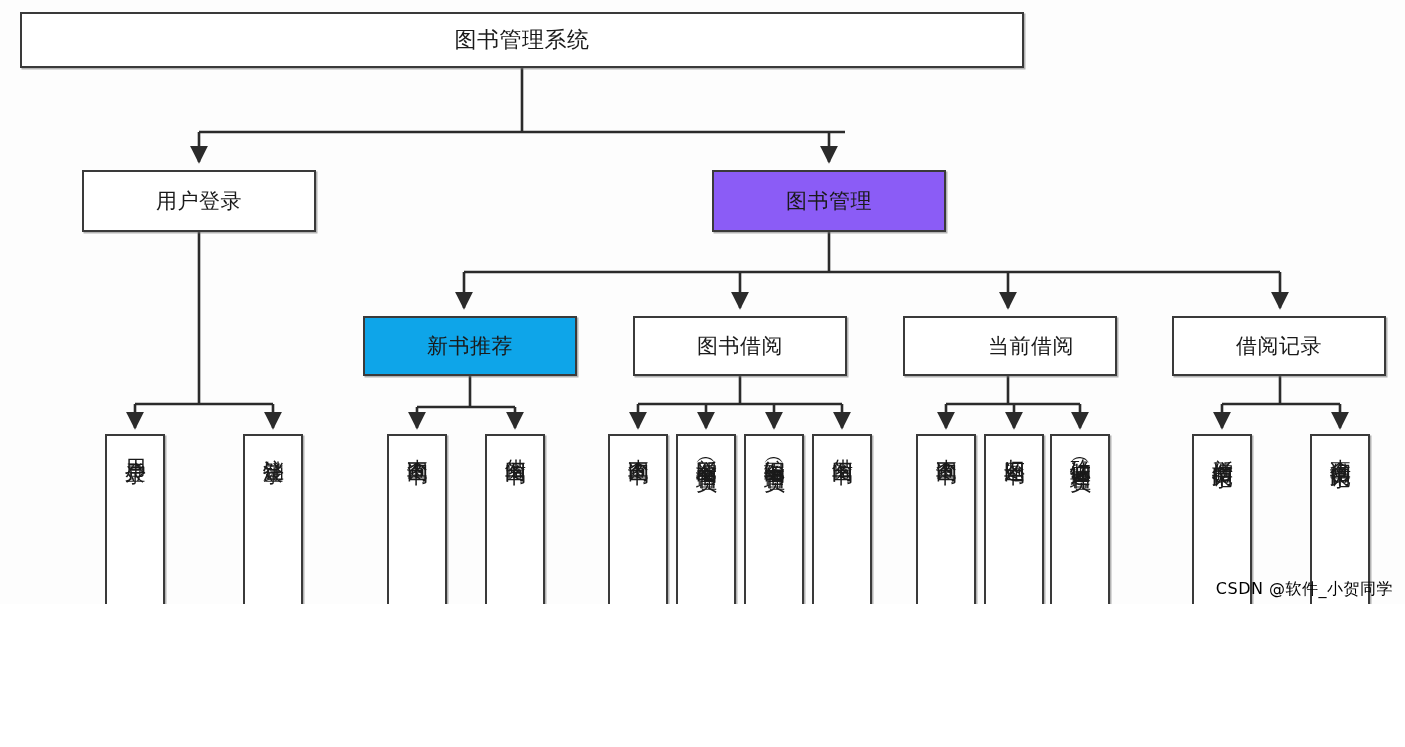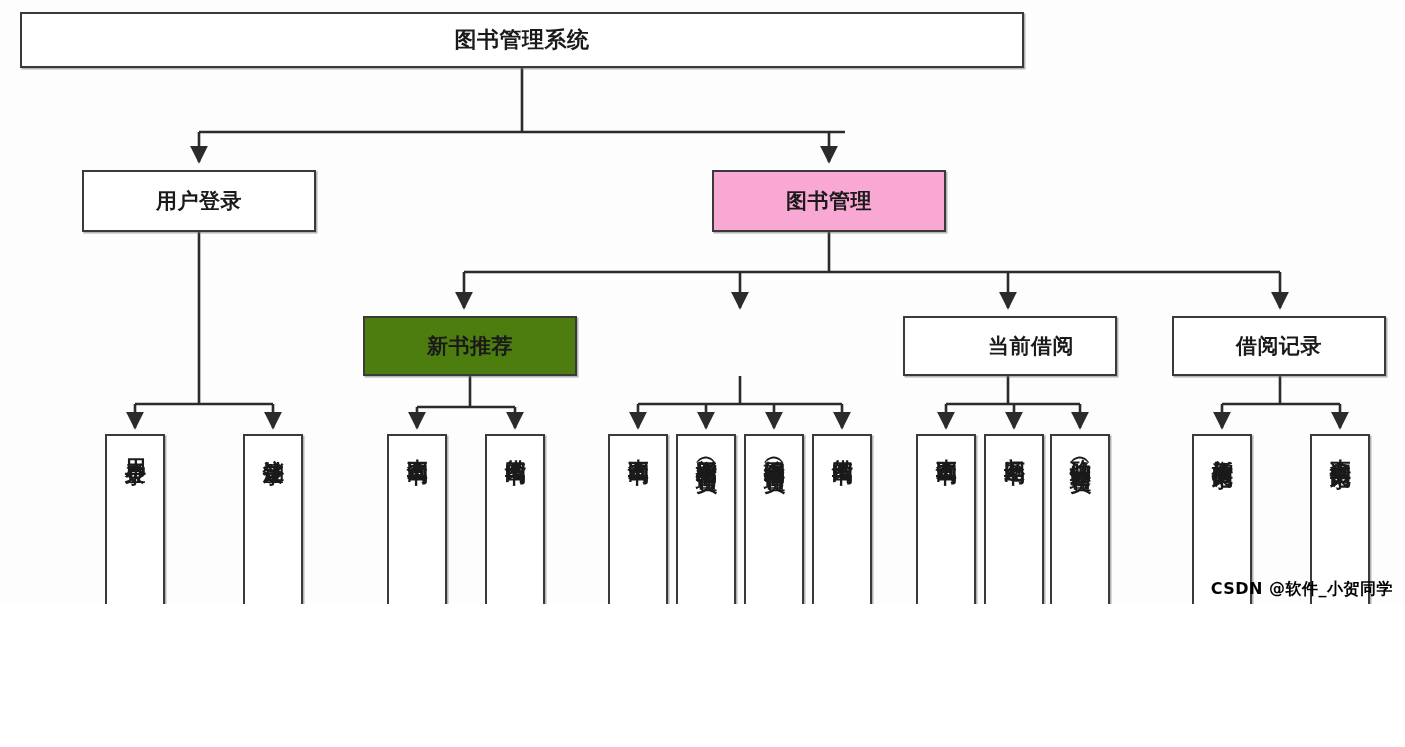--- a/index.html
+++ b/index.html
@@ -9,21 +9,20 @@
   }
   body {
     font-family: "DejaVu Sans", "Liberation Sans", sans-serif;
   }
   #canvas {
     position: relative;
     width: 1405px;
     height: 604px;
     background: #fdfdfd;
     overflow: hidden;
-    font-weight: bold;
   }
   #connectors {
     position: absolute;
     left: 0;
     top: 0;
     width: 1405px;
     height: 747px;
     pointer-events: none;
   }
   .node {
@@ -122,26 +121,29 @@
     </g>
   </svg>
 
   <div class="node root" id="node-root" style="left: 20px; top: 12px; width: 1004px; height: 56px; border-color: rgb(58, 58, 58); background: rgb(255, 255, 255);">
     <span class="label">图书管理系统</span>
   </div>
 
   <div class="node" id="node-t2-0" style="left: 82px; top: 170px; width: 234px; height: 62px; border-color: rgb(58, 58, 58); background: rgb(255, 255, 255);">
     <span class="label">用户登录</span>
   </div>
-  <div class="node" id="node-t2-1" style="left: 712px; top: 170px; width: 234px; height: 62px; border-color: rgb(58, 58, 58); background: #f9a8d4;">
+  <div class="node" id="node-t2-1" style="left: 712px; top: 170px; width: 234px; height: 62px; border-color: rgb(58, 58, 58); background: #8b5cf6;">
     <span class="label">图书管理</span>
   </div>
 
-  <div class="node" id="node-t3-0" style="left: 363px; top: 316px; width: 214px; height: 60px; border-color: rgb(58, 58, 58); background: #4d7c0f;">
+  <div class="node" id="node-t3-0" style="left: 363px; top: 316px; width: 214px; height: 60px; border-color: rgb(58, 58, 58); background: #0ea5e9;">
     <span class="label">新书推荐</span>
+  </div>
+  <div class="node" id="node-t3-1" style="left: 633px; top: 316px; width: 214px; height: 60px; border-color: rgb(58, 58, 58); background: rgb(255, 255, 255);">
+    <span class="label">图书借阅</span>
   </div>
   <div class="node" id="node-t3-2" style="left: 903px; top: 316px; width: 214px; height: 60px; border-color: rgb(58, 58, 58); background: rgb(255, 255, 255); padding-left: 42px;">
     <span class="label">当前借阅</span>
   </div>
   <div class="node" id="node-t3-3" style="left: 1172px; top: 316px; width: 214px; height: 60px; border-color: rgb(58, 58, 58); background: rgb(255, 255, 255);">
     <span class="label">借阅记录</span>
   </div>
 
   <div class="node leaf" id="node-leaf-0" style="left: 105px; top: 434px; width: 60px; height: 300px; border-color: rgb(58, 58, 58); background: rgb(255, 255, 255);">
     <span class="label">用户登录</span>

